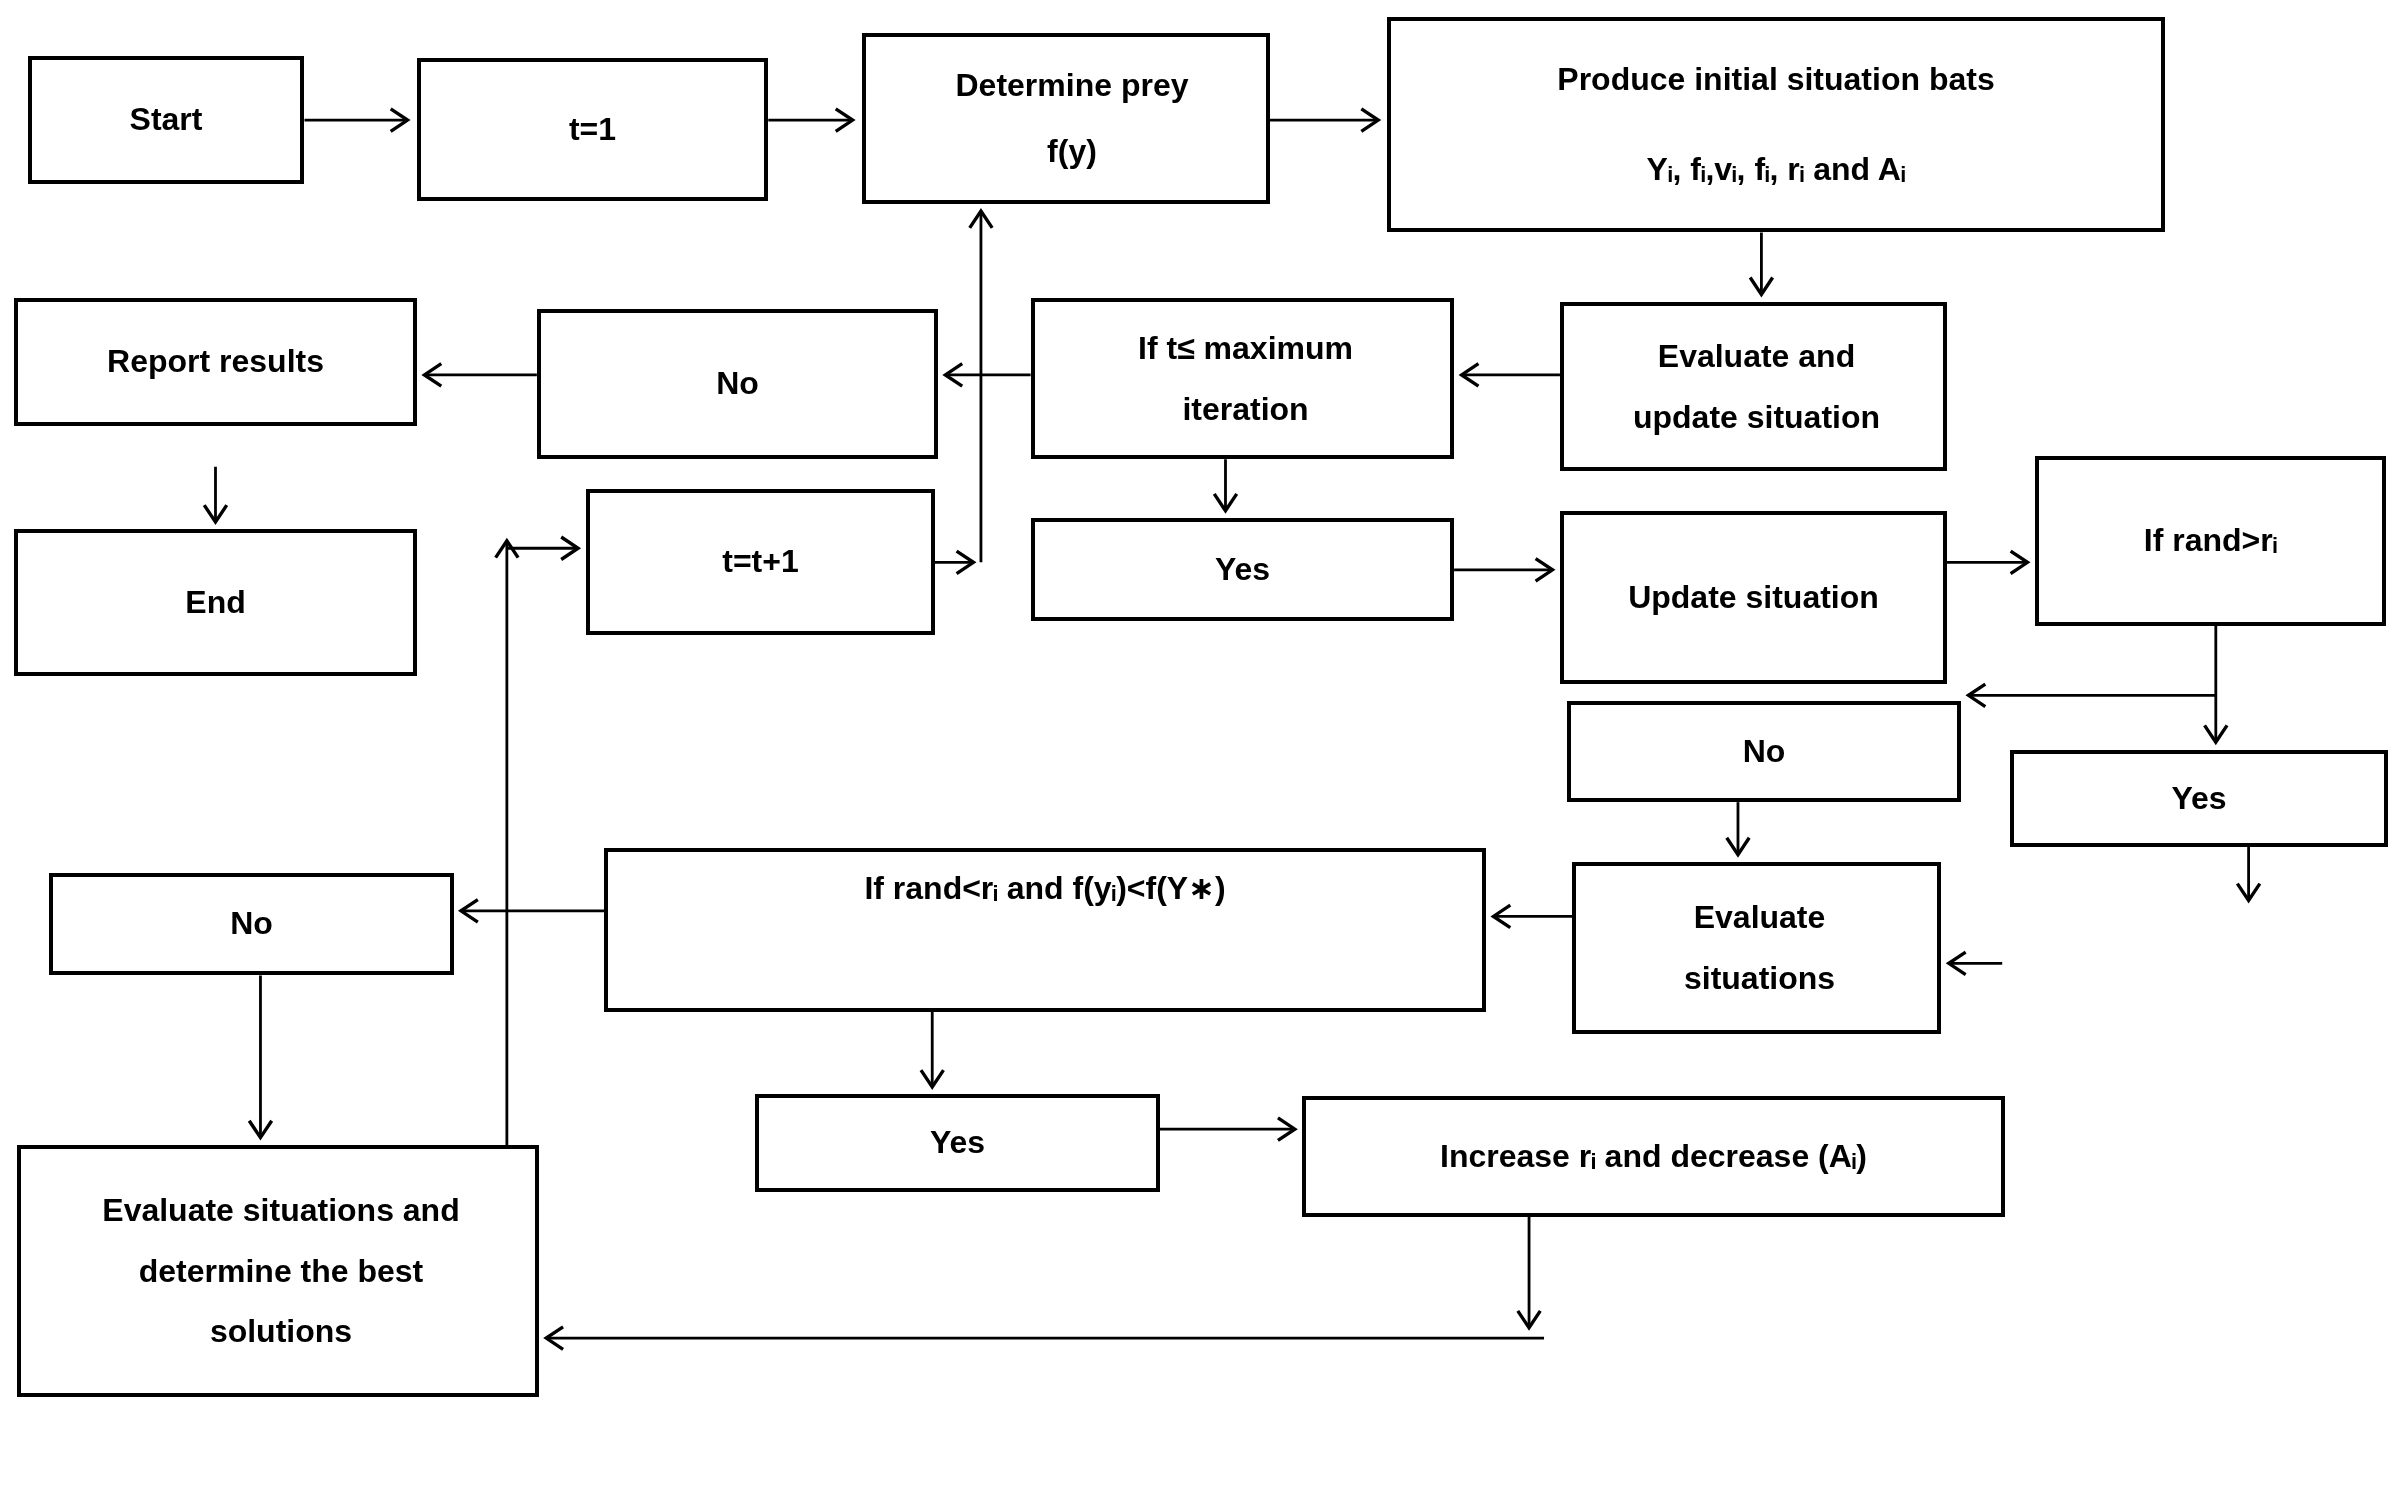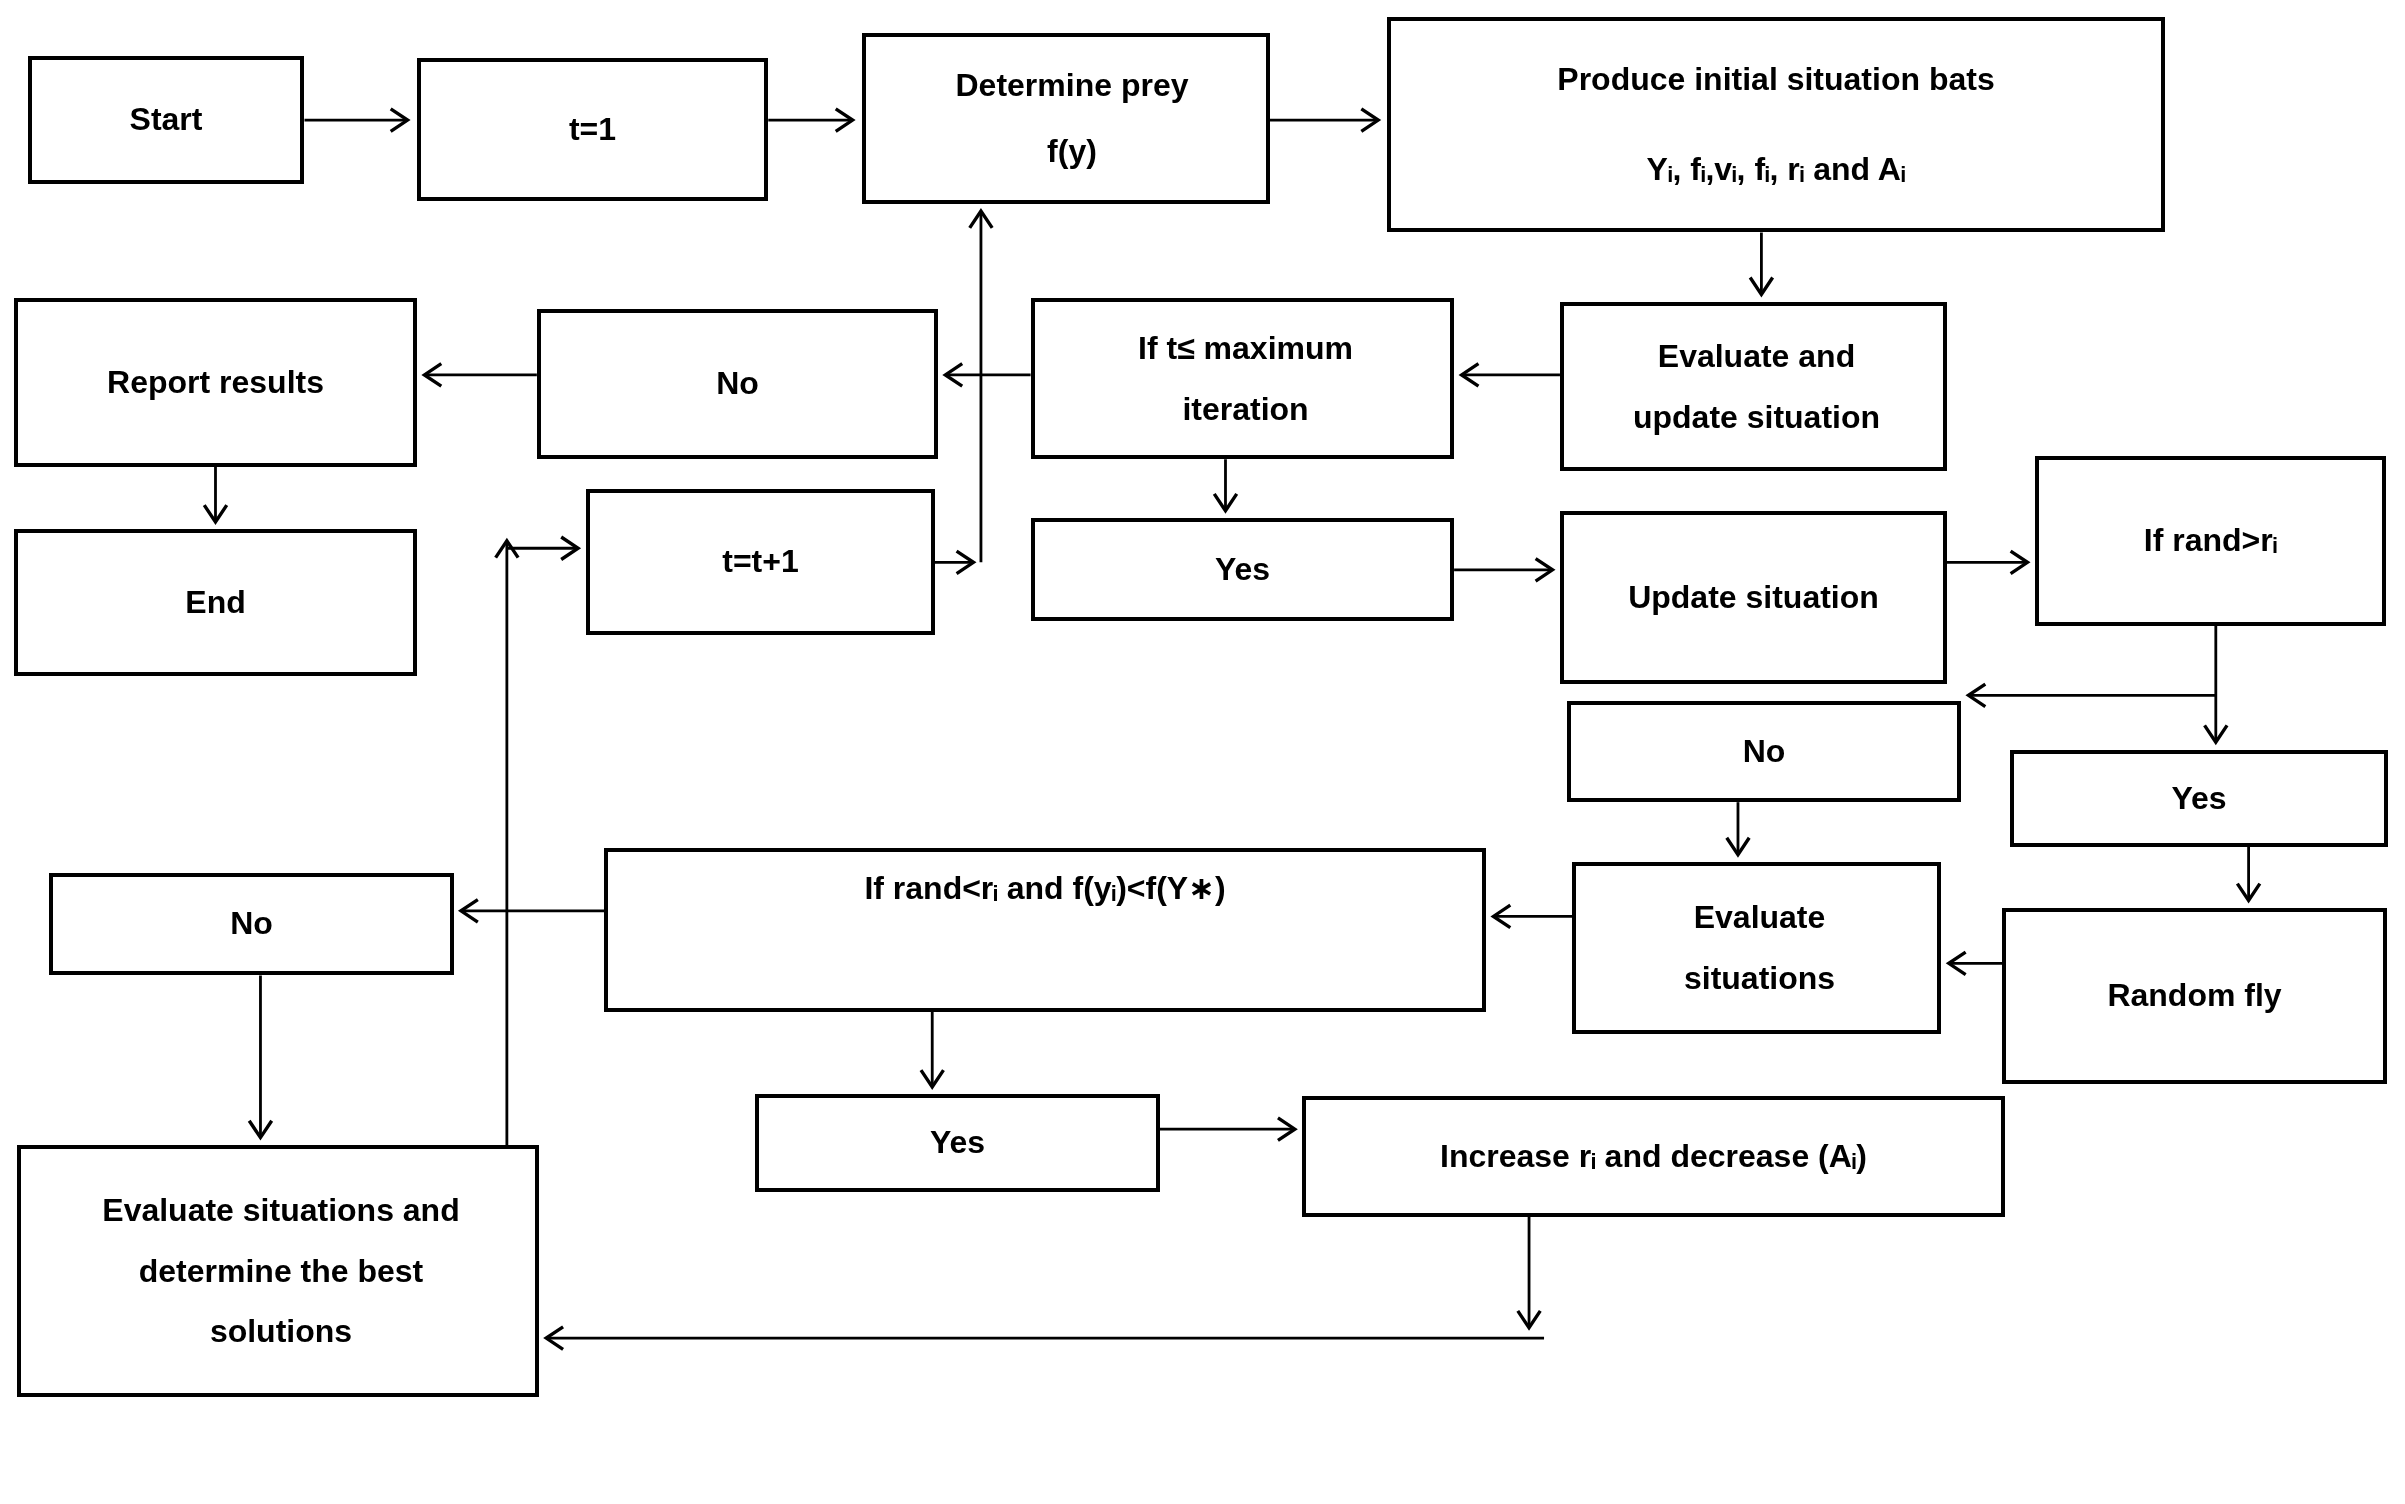--- a/index.html
+++ b/index.html
@@ -94,21 +94,21 @@
   <div class="node lh-mid" style="left:862px;top:33px;width:408px;height:171px">
     <span>Determine prey
 f(y)</span>
   </div>
 
   <div class="node lh-tall" style="left:1387px;top:17px;width:778px;height:215px">
     <span>Produce initial situation bats
 Yᵢ, fᵢ,vᵢ, fᵢ, rᵢ and Aᵢ</span>
   </div>
 
-  <div class="node" style="left:14px;top:298px;width:403px;height:169px">
+  <div class="node" style="left:14px;top:298px;width:403px;height:128px">
     <span>Report results</span>
   </div>
 
   <div class="node" style="left:537px;top:309px;width:401px;height:150px">
     <span>No</span>
   </div>
 
   <div class="node lh-big" style="left:1031px;top:298px;width:423px;height:161px">
     <span>If t≤ maximum
 iteration</span>
@@ -153,23 +153,20 @@
 
   <div class="node" style="left:604px;top:848px;width:882px;height:164px;align-items:flex-start;padding-top:8px">
     <span>If rand&lt;rᵢ and f(yᵢ)&lt;f(Y∗)</span>
   </div>
 
   <div class="node lh-big" style="left:1572px;top:862px;width:369px;height:172px">
     <span>Evaluate
 situations</span>
   </div>
 
-  <div class="node" style="left:2002px;top:908px;width:385px;height:176px">
-    <span>Random fly</span>
-  </div>
 
   <div class="node" style="left:755px;top:1094px;width:405px;height:98px">
     <span>Yes</span>
   </div>
 
   <div class="node" style="left:1302px;top:1096px;width:703px;height:121px">
     <span>Increase rᵢ and decrease (Aᵢ)</span>
   </div>
 
   <div class="node lh-big" style="left:17px;top:1145px;width:522px;height:252px">

